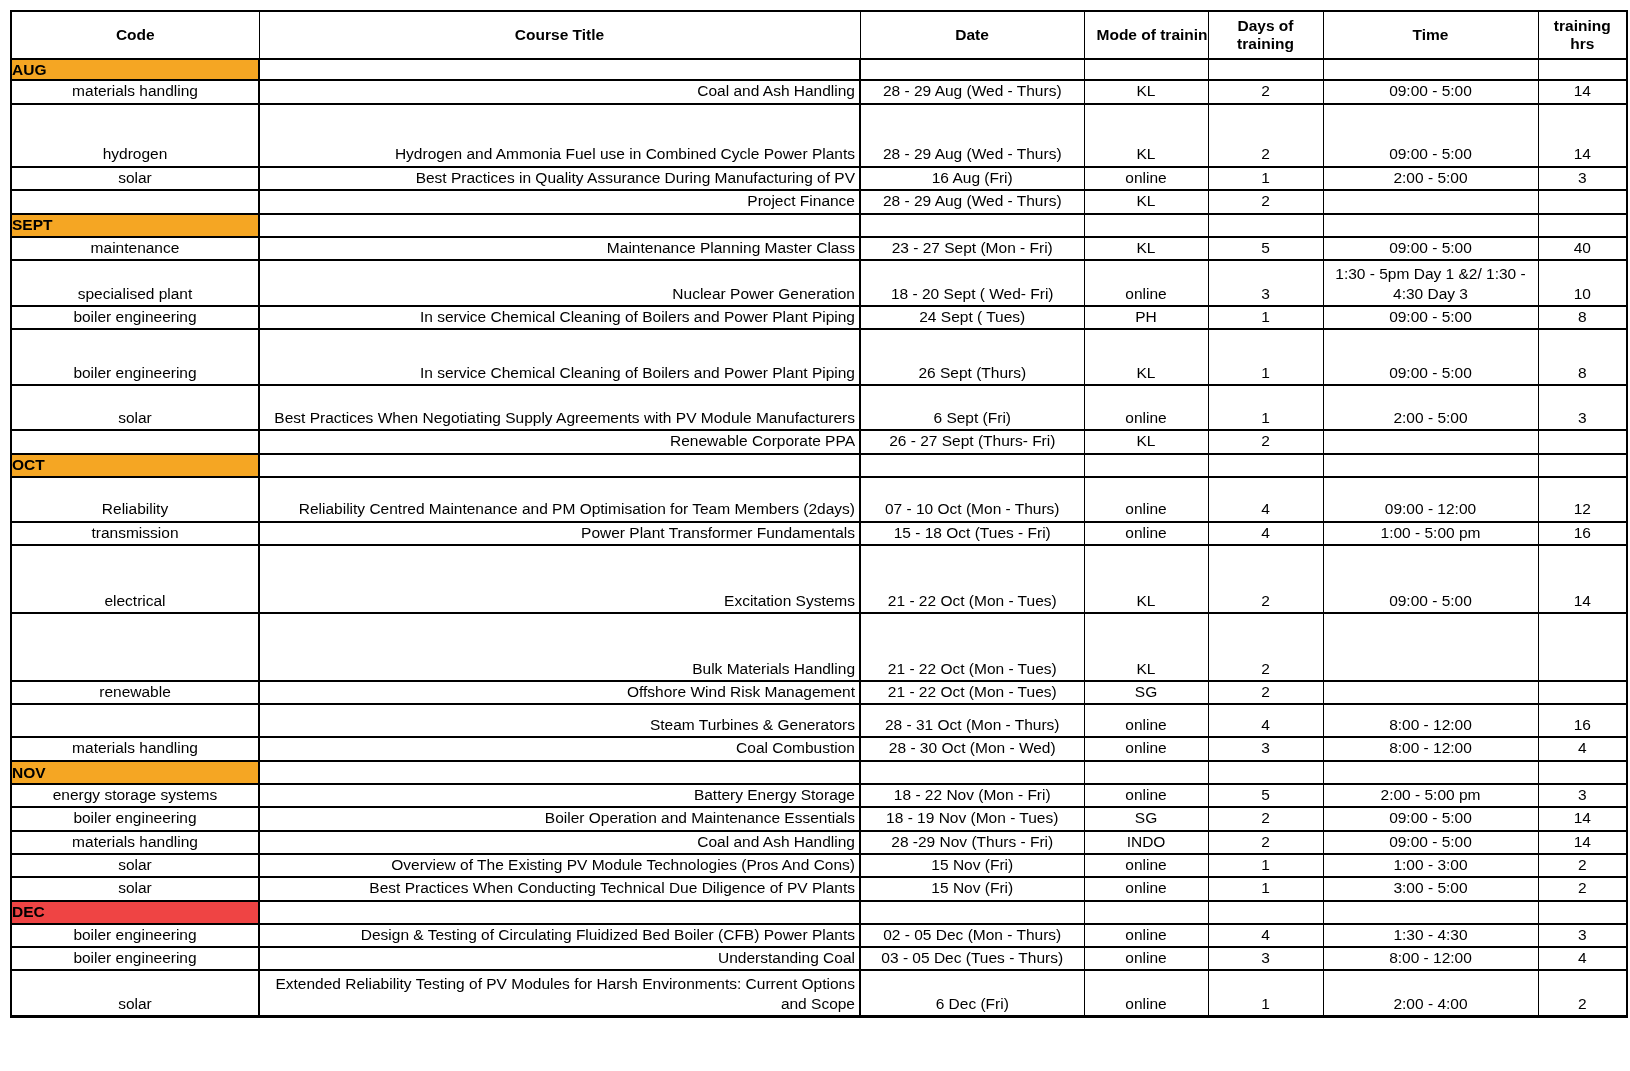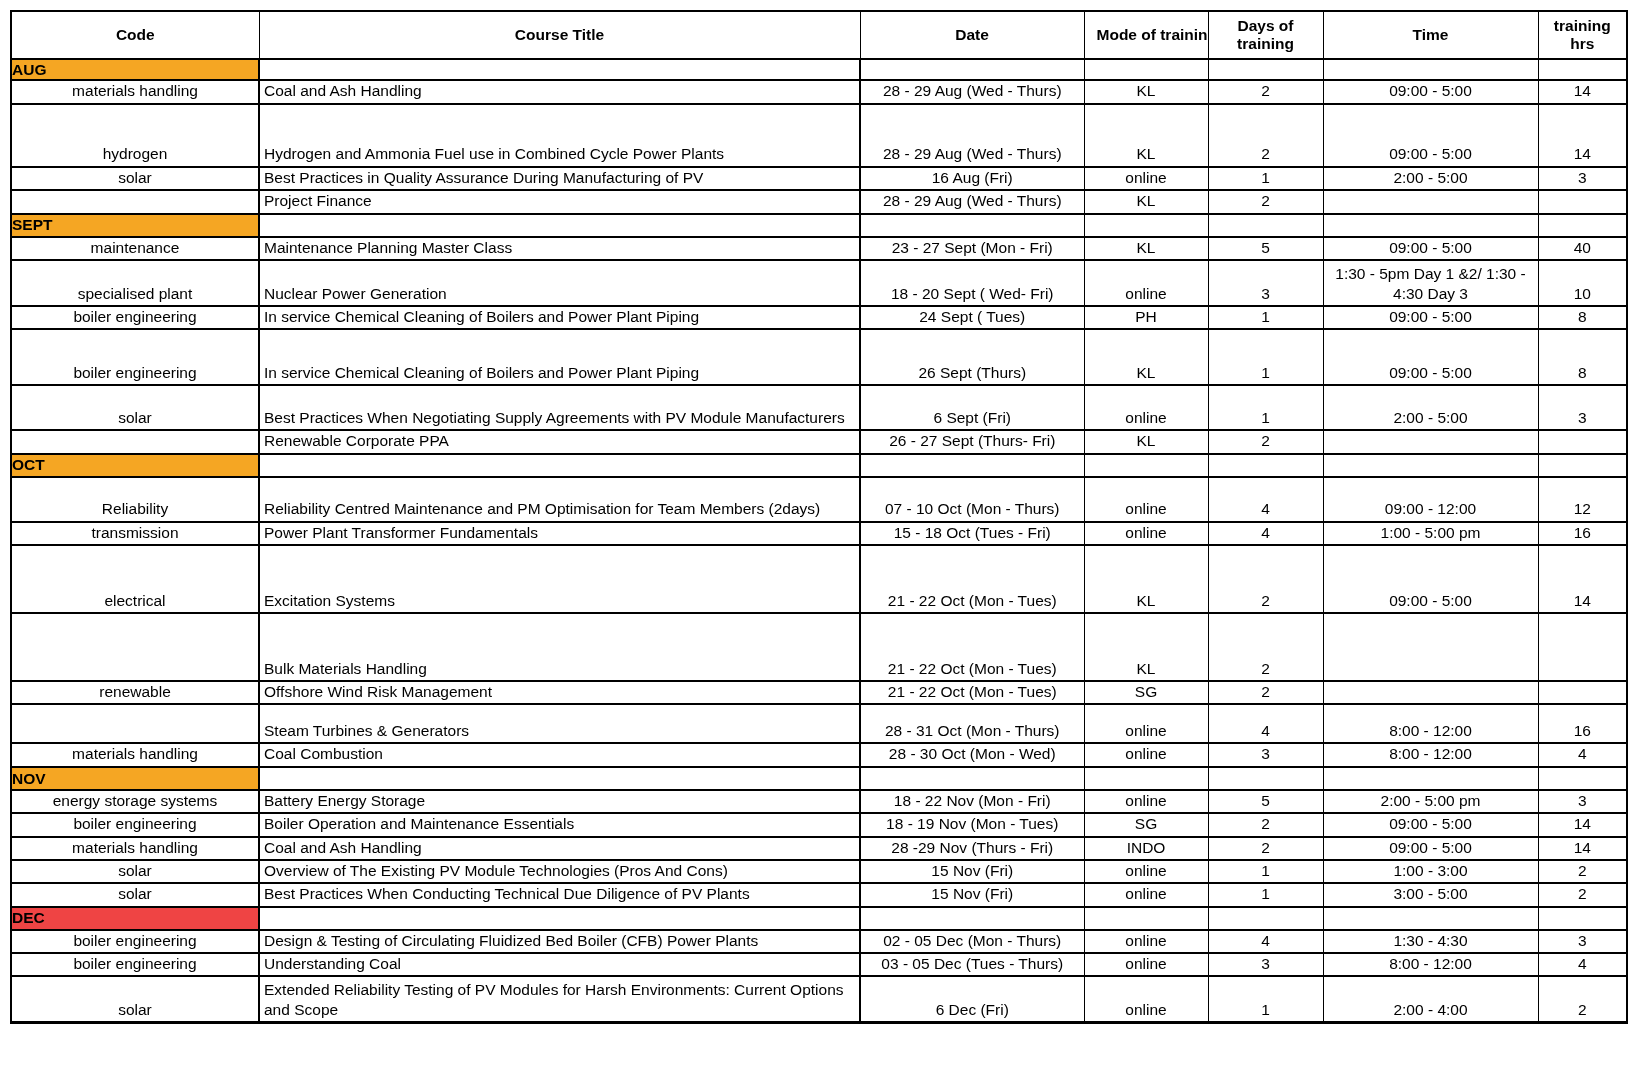--- a/index.html
+++ b/index.html
@@ -38,21 +38,21 @@
     line-height:1.15;
     padding:2px 3px;
   }
   th.th-mode{white-space:nowrap;padding:2px 12px;}
   td{
     vertical-align:bottom;
     padding:0 4px 2px 4px;
     line-height:1.25;
   }
   td.c-code{border-right-width:2px;text-align:center;}
-  td.c-title{border-right-width:2px;text-align:left;}
+  td.c-title{border-right-width:2px;text-align:right;}
   td.c-date,td.c-mode,td.c-days,td.c-time,td.c-hrs{text-align:center;}
   td.month-cell{
     font-weight:bold;
     text-align:left;
     vertical-align:middle;
     padding:0;
   }
 </style>
 </head>
 <body>
@@ -234,21 +234,21 @@
       </tr>
       <tr style="height: 23px;">
         <td class="c-code">renewable</td>
         <td class="c-title">Offshore Wind Risk Management</td>
         <td class="c-date">21 - 22 Oct (Mon - Tues)</td>
         <td class="c-mode">SG</td>
         <td class="c-days">2</td>
         <td class="c-time"></td>
         <td class="c-hrs"></td>
       </tr>
-      <tr style="height: 39px;">
+      <tr style="height: 33px;">
         <td class="c-code"></td>
         <td class="c-title">Steam Turbines &amp; Generators</td>
         <td class="c-date">28 - 31 Oct (Mon - Thurs)</td>
         <td class="c-mode">online</td>
         <td class="c-days">4</td>
         <td class="c-time">8:00 - 12:00</td>
         <td class="c-hrs">16</td>
       </tr>
       <tr style="height: 23px;">
         <td class="c-code">materials handling</td>

